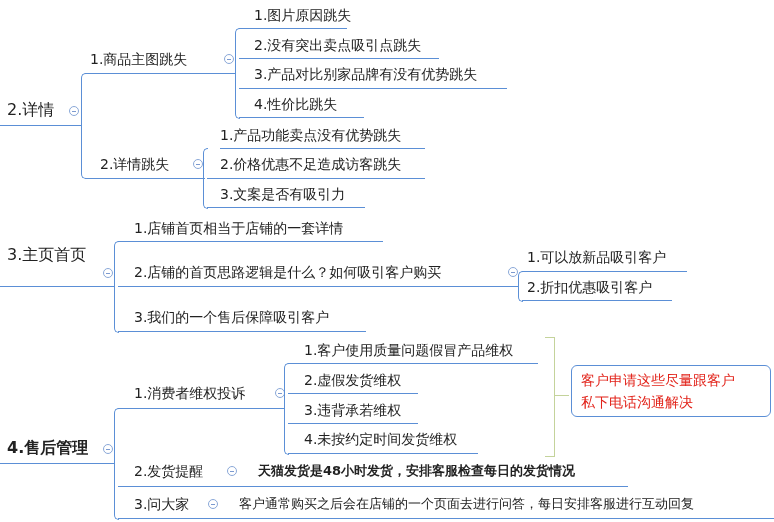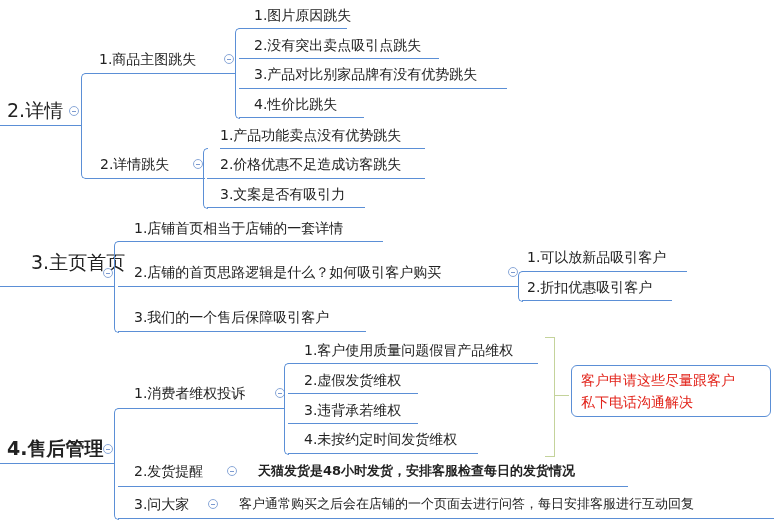--- a/index.html
+++ b/index.html
@@ -1,40 +1,40 @@
 <!DOCTYPE html>
 <html><head>
 <meta charset="utf-8">
 <style>
   html, body { margin:0; padding:0; background:#ffffff; }
   body { width:774px; height:522px; position:relative; overflow:hidden;
          font-family:"DejaVu Sans","Liberation Sans",sans-serif; color:#222; }
   .t { position:absolute; white-space:nowrap; line-height:20px; font-size:14px; color:#222; }
-  .t.l1 { font-size:19px;text-align:right; }
+  .t.l1 { font-size:16px;text-align:right; }
   .t.sm { font-size:13px; }
   .ln { position:absolute; background:#5b8fd6; }
   .h { height:1px; }
   .br { position:absolute; border-left:1px solid #5b8fd6; border-top:1px solid #5b8fd6; border-bottom:1px solid #5b8fd6; border-radius:5px 0 0 5px; }
   .col { position:absolute; width:8px; height:8px; border:1px solid #8aa8d8; border-radius:50%; background:#fff; }
   .col::after { content:""; position:absolute; left:2px; top:3.5px; width:4px; height:1px; background:#7c9ad0; }
   .gbr { position:absolute; border-right:1px solid #c4d39b; border-top:1px solid #c4d39b; border-bottom:1px solid #c4d39b; }
   .gh { position:absolute; height:1px; background:#c4d39b; }
   .note { position:absolute; border:1px solid #5b8fd6; border-radius:6px; background:#fff; color:#e2231a; font-size:14px; line-height:22px; padding:3px 9px; }
 </style>
 </head>
 <body>
 
 <div class="t l1" style="left:7px;top:100px;">2.详情</div>
 <div class="ln h" style="left:0;top:125px;width:81px;"></div>
 <div class="col" style="left:69px;top:106px;"></div>
 <div class="br" style="left:81px;top:73px;width:4px;height:104px;"></div>
 <div class="ln h" style="left:85px;top:73px;width:150px;"></div>
 <div class="ln h" style="left:85px;top:178px;width:120px;"></div>
 
-<div class="t" style="left:99px;top:49px;">1.商品主图跳失</div>
+<div class="t" style="left:90px;top:49px;">1.商品主图跳失</div>
 <div class="col" style="left:224px;top:54px;"></div>
 <div class="br" style="left:235px;top:28px;width:4px;height:89px;"></div>
 <div class="ln h" style="left:239px;top:28px;width:108px;"></div>
 <div class="ln h" style="left:239px;top:58px;width:200px;"></div>
 <div class="ln h" style="left:239px;top:88px;width:268px;"></div>
 <div class="ln h" style="left:239px;top:117px;width:125px;"></div>
 <div class="t" style="left:254px;top:5px;">1.图片原因跳失</div>
 <div class="t" style="left:254px;top:35px;">2.没有突出卖点吸引点跳失</div>
 <div class="t" style="left:254px;top:64px;text-align:right;">3.产品对比别家品牌有没有优势跳失</div>
 <div class="t" style="left:254px;top:94px;">4.性价比跳失</div>
@@ -42,21 +42,21 @@
 <div class="t" style="left:100px;top:154px;">2.详情跳失</div>
 <div class="col" style="left:193px;top:159px;"></div>
 <div class="br" style="left:203px;top:148px;width:4px;height:59px;"></div>
 <div class="ln h" style="left:220px;top:148px;width:205px;"></div>
 <div class="ln h" style="left:207px;top:178px;width:218px;"></div>
 <div class="ln h" style="left:207px;top:207px;width:158px;"></div>
 <div class="t" style="left:220px;top:125px;">1.产品功能卖点没有优势跳失</div>
 <div class="t" style="left:220px;top:154px;">2.价格优惠不足造成访客跳失</div>
 <div class="t" style="left:220px;top:184px;">3.文案是否有吸引力</div>
 
-<div class="t l1" style="left:7px;top:252px;margin-left:24px;">3.主页首页</div>
+<div class="t l1" style="left:7px;top:245px;">3.主页首页</div>
 <div class="ln h" style="left:0;top:286px;width:114px;"></div>
 <div class="col" style="left:103px;top:268px;"></div>
 <div class="br" style="left:114px;top:241px;width:4px;height:90px;"></div>
 <div class="ln h" style="left:118px;top:241px;width:265px;"></div>
 <div class="ln h" style="left:118px;top:286px;width:400px;"></div>
 <div class="ln h" style="left:118px;top:331px;width:248px;"></div>
 <div class="t" style="left:134px;top:218px;">1.店铺首页相当于店铺的一套详情</div>
 <div class="t" style="left:134px;top:262px;">2.店铺的首页思路逻辑是什么？如何吸引客户购买</div>
 <div class="t" style="left:134px;top:307px;">3.我们的一个售后保障吸引客户</div>
 <div class="col" style="left:508px;top:267px;"></div>

